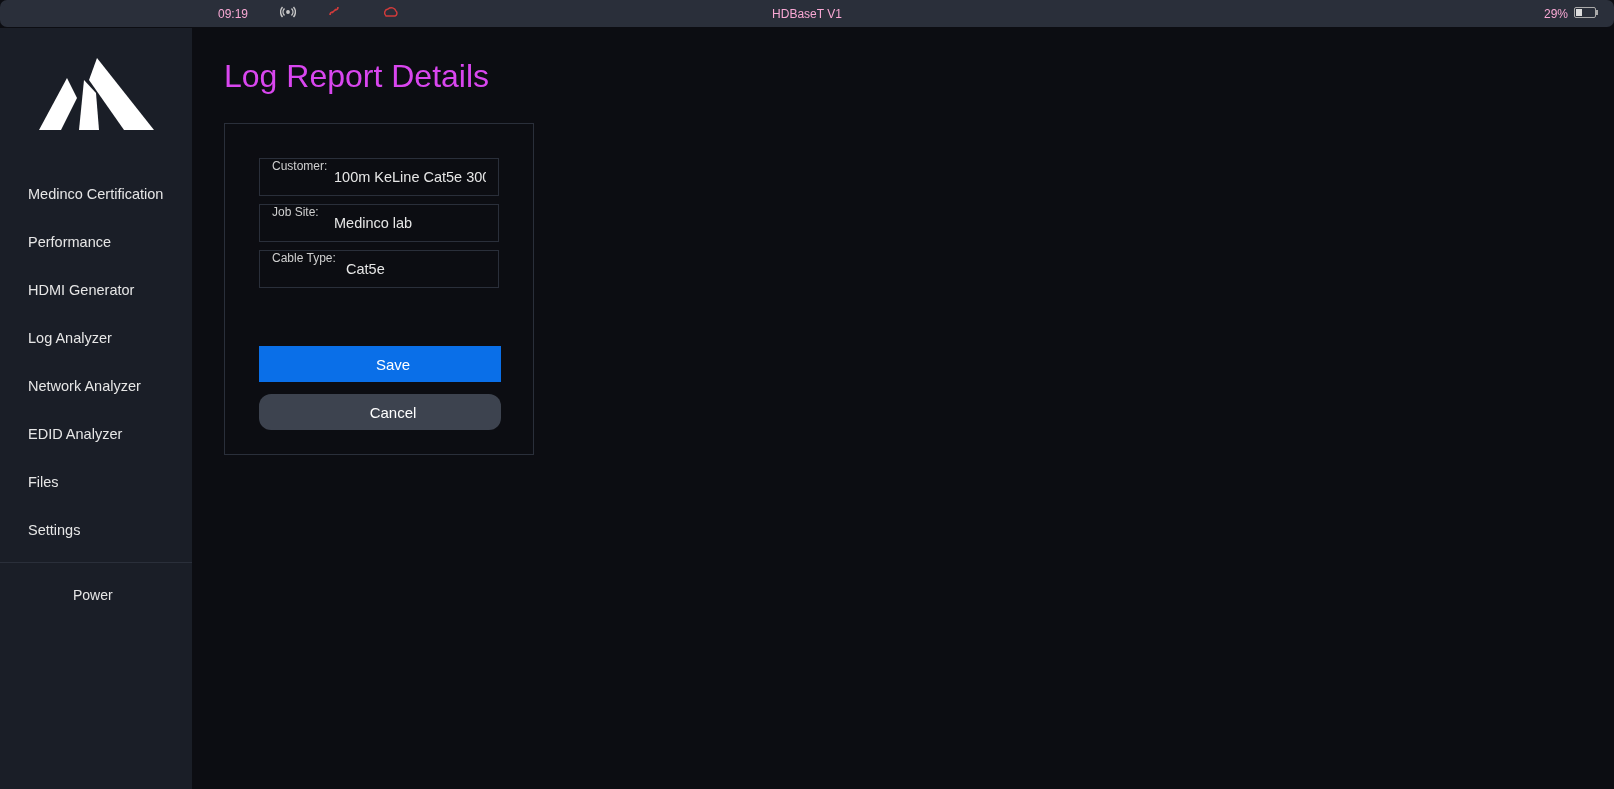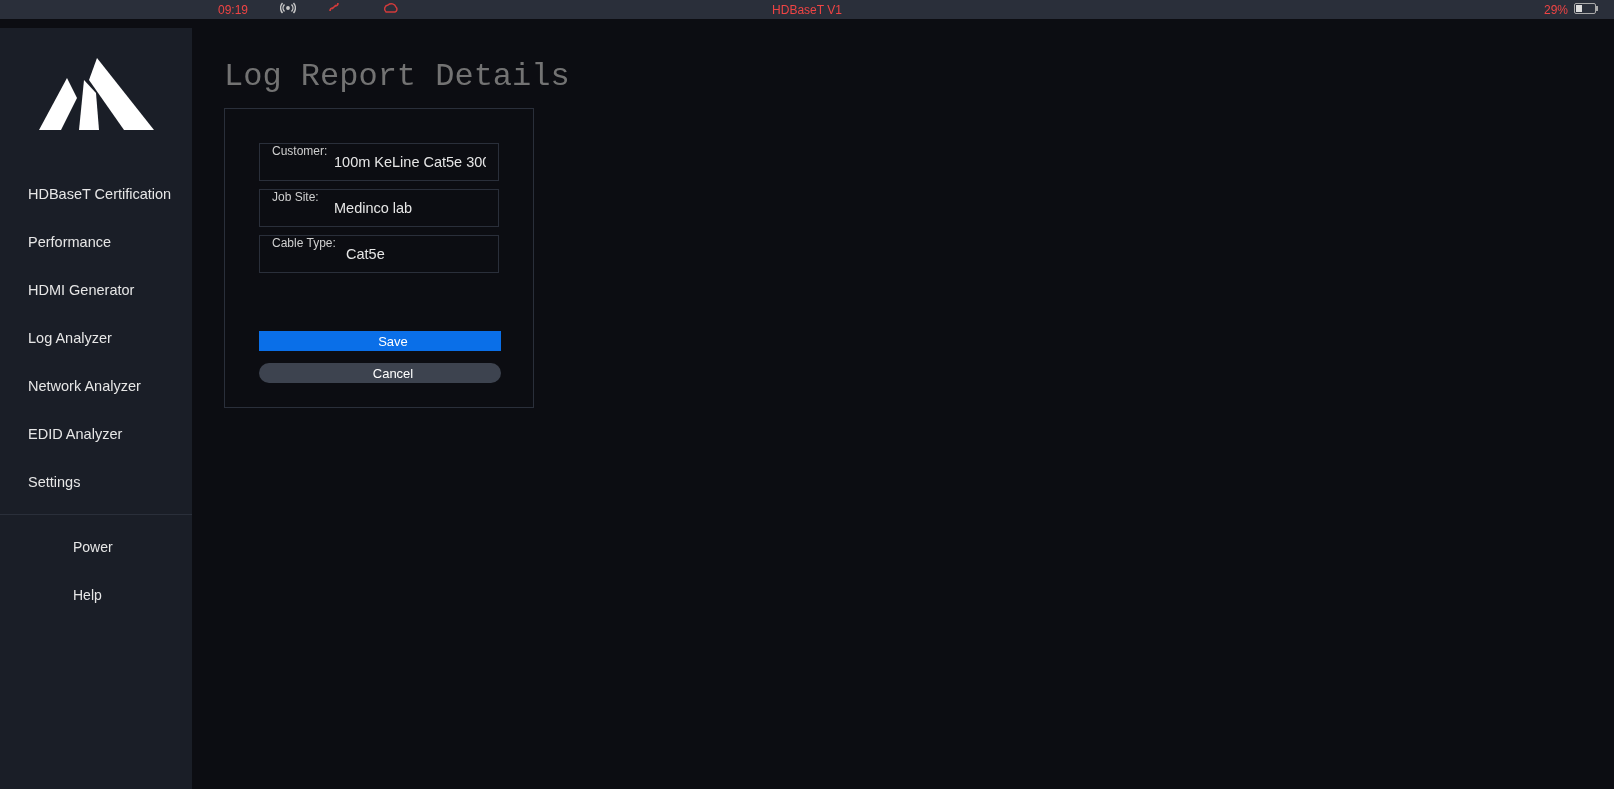--- a/index.html
+++ b/index.html
@@ -13,27 +13,28 @@
     height: 789px;
     background: #0c0d12;
     color: #e6e6e6;
     overflow: hidden;
   }
   .topbar {
     position: absolute;
     top: 0;
     left: 0;
     right: 0;
-    height: 19px;
+    height: 27px;
     background: #2a2f3a;
     display: flex;
     align-items: center;
     font-size: 12px;
-    color: #ef4444;
+    color: #f9a8d4;
     z-index: 10;
+    border-radius: 7px;
   }
   .topbar .time {
     position: absolute;
     left: 218px;
   }
   .topbar .icon-signal {
     position: absolute;
     left: 280px;
   }
   .topbar .icon-link {
@@ -122,23 +123,22 @@
     top: 28px;
     left: 192px;
     right: 0;
     bottom: 0;
     background: #0c0d12;
     padding: 30px 32px;
   }
   .page-title {
     font-size: 32px;
     font-weight: 400;
-    color: #737373;
-    margin-bottom: 13px;
-    font-family: Liberation Mono, monospace;
+    color: #d946ef;
+    margin-bottom: 28px;
   }
   .card {
     width: 310px;
     border: 1px solid #2a2f3a;
     padding: 34px 34px 24px 34px;
   }
   .field-row {
     border: 1px solid #2a2f3a;
     height: 38px;
     margin-bottom: 8px;
@@ -158,25 +158,25 @@
     flex: 1;
     background: transparent;
     border: none;
     outline: none;
     color: #e6e6e6;
     font-size: 14.5px;
     min-width: 0;
   }
   .btn {
     width: 242px;
-    height: 20px;
+    height: 36px;
     display: flex;
     align-items: center;
     justify-content: center;
-    font-size: 13px;
+    font-size: 15px;
     cursor: pointer;
     border: none;
     color: #fff;
     padding-left: 26px;
   }
   .btn-save {
     background: #0a6fe8;
     margin-top: 58px;
   }
   .btn-cancel {
@@ -233,30 +233,30 @@
   <div class="logo">
     <svg width="115" height="72" viewBox="0 0 115 72">
       <g fill="#ffffff">
         <path d="M0 72 L22 72 L38 40 L28 20 Z"></path>
         <path d="M40 72 L60 72 L57 35 L45 22 Z"></path>
         <path d="M58 0 L115 72 L85 72 L50 22 Z"></path>
       </g>
     </svg>
   </div>
   <div class="nav-list">
-    <div class="nav-item"><span>HDBaseT Certification</span></div>
+    <div class="nav-item"><span>Medinco Certification</span></div>
     <div class="nav-item"><span>Performance</span></div>
     <div class="nav-item"><span>HDMI Generator</span></div>
     <div class="nav-item"><span>Log Analyzer</span></div>
     <div class="nav-item"><span>Network Analyzer</span></div>
     <div class="nav-item"><span>EDID Analyzer</span></div>
+    <div class="nav-item"><span>Files</span></div>
     <div class="nav-item"><span>Settings</span></div>
     <div class="nav-divider"></div>
     <div class="nav-item secondary"><span>Power</span></div>
-    <div class="nav-item secondary"><span>Help</span></div>
   </div>
 </div>
 
 <div class="main">
   <h1 class="page-title">Log Report Details</h1>
 
   <div class="card">
 
     <div class="field-row">
       <span class="field-label">Customer:</span>

